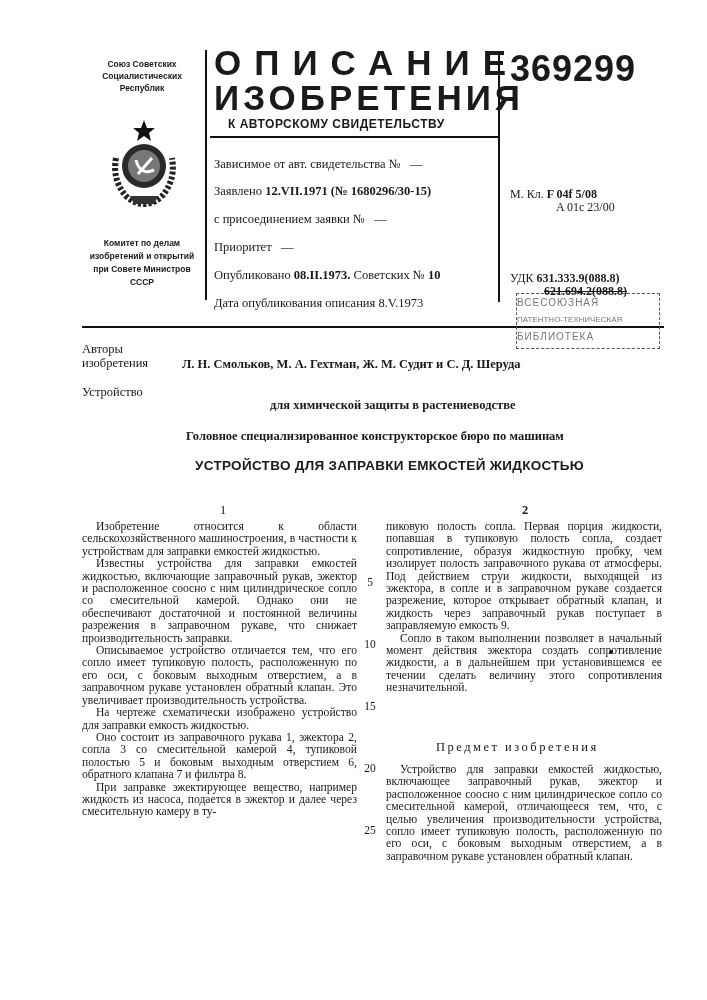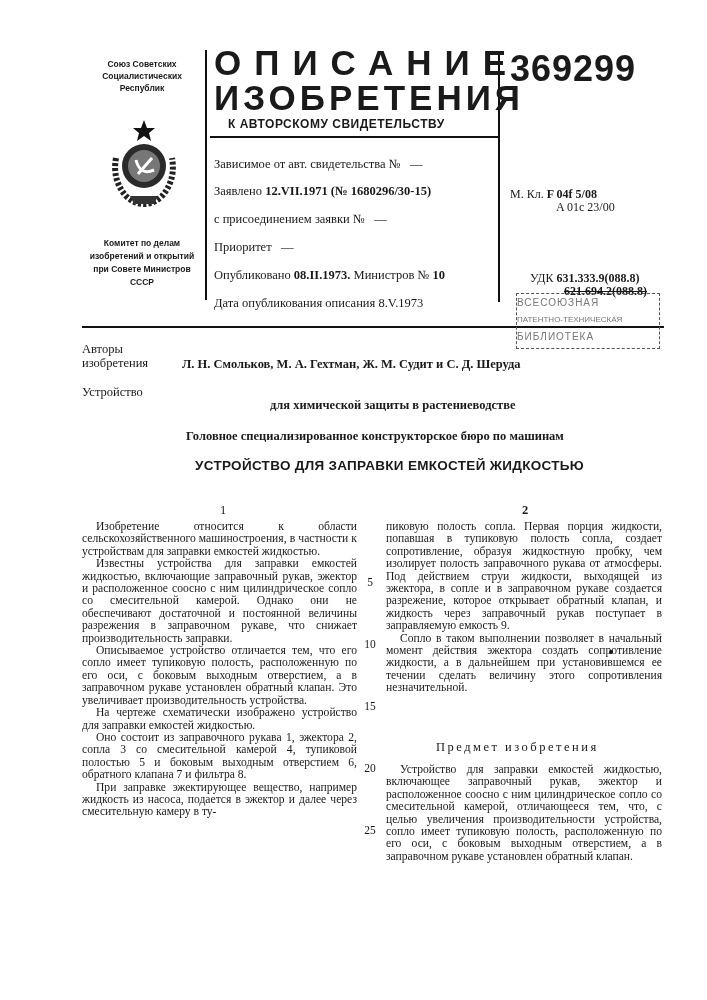--- a/index.html
+++ b/index.html
@@ -11,21 +11,21 @@
   .committee { left: 84px; top: 237px; width: 116px; text-align: center; font-size: 8.5px; line-height: 13px; font-weight: bold; }
   .vline { background: #111; width: 2px; }
   .hline { background: #111; height: 2px; }
   .title1 { left: 214px; top: 44px; font-size: 35px; font-weight: 900; letter-spacing: 13px; line-height: 38px; }
   .title2 { left: 214px; top: 78px; font-size: 35px; font-weight: 900; letter-spacing: 4px; line-height: 40px; }
   .subtitle { left: 228px; top: 117px; font-size: 12px; font-weight: bold; letter-spacing: 0.5px; }
   .patno { left: 510px; top: 48px; font-size: 36px; font-weight: 900; letter-spacing: 1px; }
   .meta { left: 214px; font-size: 12.5px; }
   .meta b { font-weight: bold; }
   .mkl { left: 510px; top: 188px; font-size: 12px; line-height: 13px; }
-  .udk { left: 510px; top: 272px; font-size: 12px; line-height: 13px; margin-left: 20px; }
+  .udk { left: 510px; top: 272px; font-size: 12px; line-height: 13px; }
   .stamp { left: 516px; top: 293px; width: 142px; height: 54px; border: 1px dashed #555; font-family: "Liberation Sans", sans-serif; color: #777; font-size: 10px; text-align: left; letter-spacing: 1px; }
   .stamp div { line-height: 17px; }
   .lbl { left: 82px; font-size: 12.5px; line-height: 14px; }
   .val { font-size: 12.5px; font-weight: bold; }
   .doc-title { left: 0; width: 707px; top: 458px; text-align: center; font-size: 13.5px; font-weight: bold; font-family: "Liberation Sans", sans-serif; letter-spacing: 0.3px; margin-left: 36px; }
   .colno { font-size: 12.5px; }
   .col { font-size: 11.6px; line-height: 12.4px; text-align: justify; }
   .col p { margin: 0; text-indent: 14px; }
   .col p.noind { text-indent: 0; }
   .linenum { font-size: 11.5px; width: 20px; text-align: center; }
@@ -76,21 +76,21 @@
 <div class="abs meta" style="top:184px;">
   <span>Заявлено</span> <b>12.VII.1971 (№ 1680296/30-15)</b>
 </div>
 <div class="abs meta" style="top:212px;">
   <span>с присоединением заявки №</span>&nbsp;&nbsp;&nbsp;<span>—</span>
 </div>
 <div class="abs meta" style="top:240px;">
   <span>Приоритет</span>&nbsp;&nbsp;&nbsp;<span>—</span>
 </div>
 <div class="abs meta" style="top:268px;">
-  <span>Опубликовано</span> <b>08.II.1973.</b> <span>Министров №</span> <b>10</b>
+  <span>Опубликовано</span> <b>08.II.1973.</b> <span>Советских №</span> <b>10</b>
 </div>
 <div class="abs meta" style="top:296px;">
   <span>Дата опубликования описания</span> <span>8.V.1973</span>
 </div>
 
 <div class="abs mkl">
   <span>М. Кл.</span> <b>F 04f 5/08</b><br>
   <span style="padding-left:46px;">A 01c 23/00</span>
 </div>
 <div class="abs udk">
@@ -116,21 +116,21 @@
 
 <div class="abs doc-title">УСТРОЙСТВО ДЛЯ ЗАПРАВКИ ЕМКОСТЕЙ ЖИДКОСТЬЮ</div>
 
 <div class="abs colno" style="left:220px; top:503px;">1</div>
 <div class="abs colno" style="left:522px; top:503px; font-weight:bold;">2</div>
 
 <div class="abs col" style="left:82px; top:521px; width:275px;">
   <p>Изобретение относится к области сельскохозяйственного машиностроения, в частности к устройствам для заправки емкостей жидкостью.</p>
   <p>Известны устройства для заправки емкостей жидкостью, включающие заправочный рукав, эжектор и расположенное соосно с ним цилиндрическое сопло со смесительной камерой. Однако они не обеспечивают достаточной и постоянной величины разрежения в заправочном рукаве, что снижает производительность заправки.</p>
   <p>Описываемое устройство отличается тем, что его сопло имеет тупиковую полость, расположенную по его оси, с боковым выходным отверстием, а в заправочном рукаве установлен обратный клапан. Это увеличивает производительность устройства.</p>
-  <p>На чертеже схематически изображено устройство для заправки емкостей жидкостью.</p>
+  <p>На чертеже схематически изображено устройство для заправки емкость жидкостью.</p>
   <p>Оно состоит из заправочного рукава 1, эжектора 2, сопла 3 со смесительной камерой 4, тупиковой полостью 5 и боковым выходным отверстием 6, обратного клапана 7 и фильтра 8.</p>
   <p>При заправке эжектирующее вещество, например жидкость из насоса, подается в эжектор и далее через смесительную камеру в ту-</p>
 </div>
 
 <div class="abs linenum" style="left:360px; top:576px;">5</div>
 <div class="abs linenum" style="left:360px; top:638px;">10</div>
 <div class="abs linenum" style="left:360px; top:700px;">15</div>
 <div class="abs linenum" style="left:360px; top:762px;">20</div>
 <div class="abs linenum" style="left:360px; top:824px;">25</div>
 

